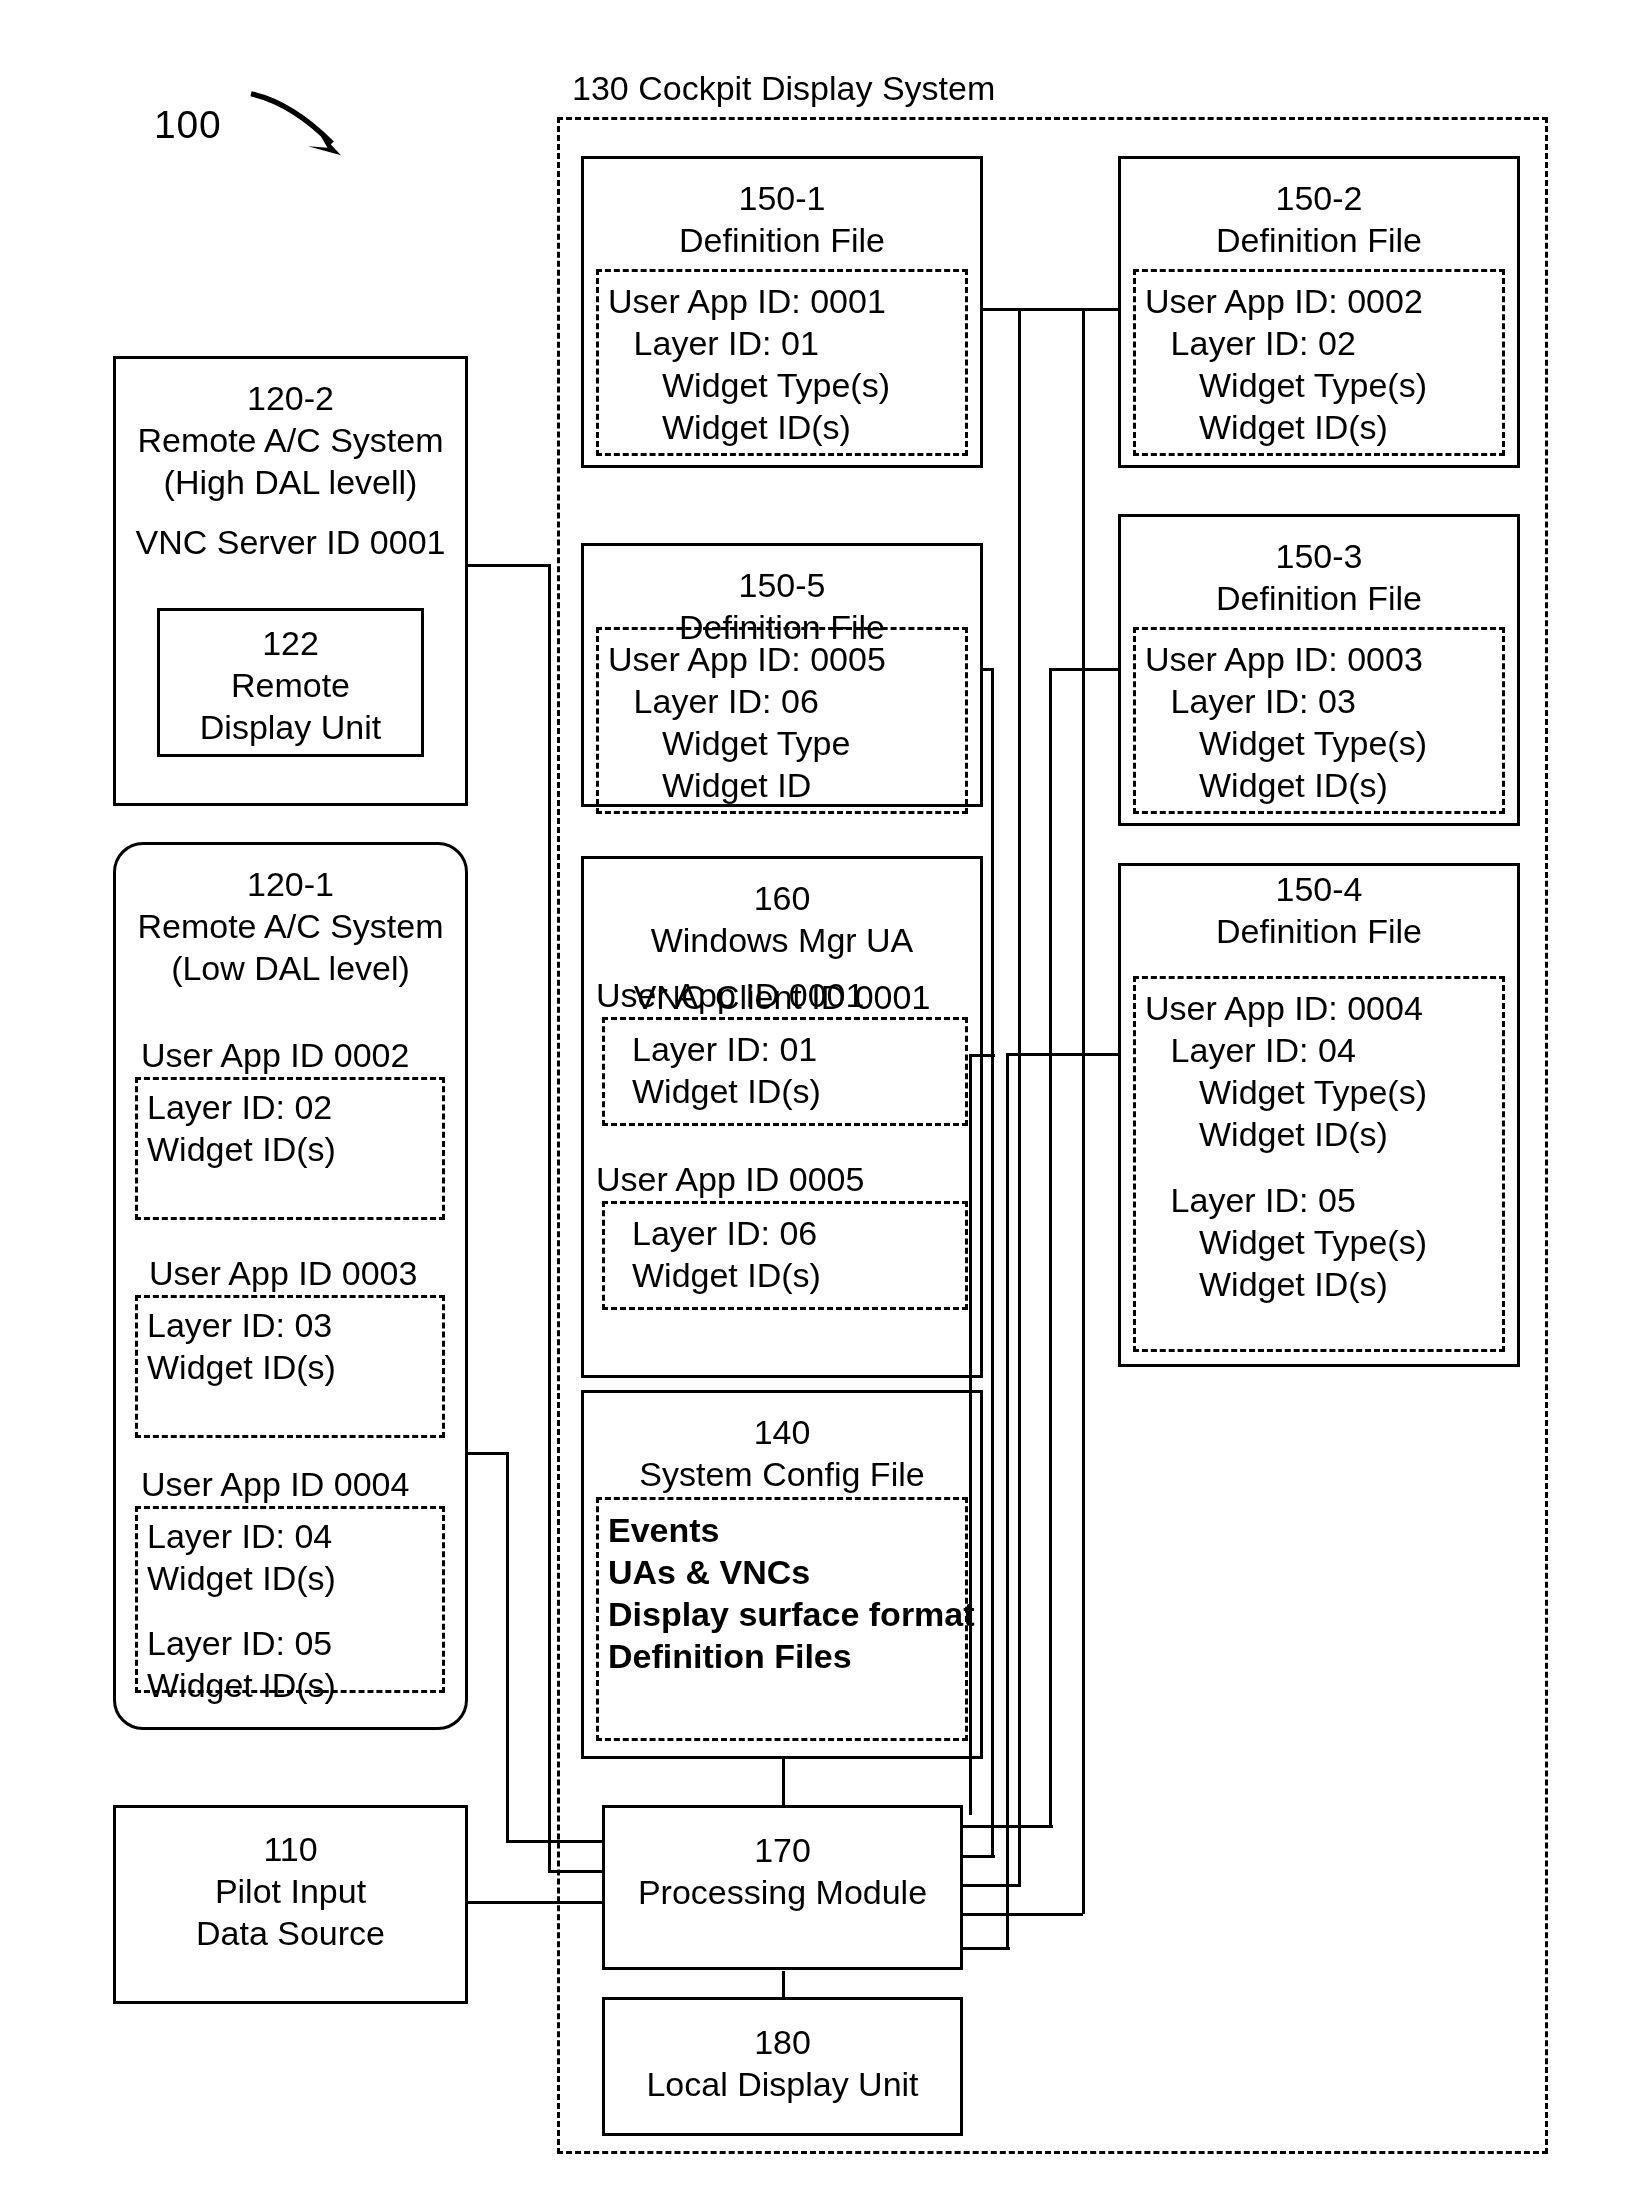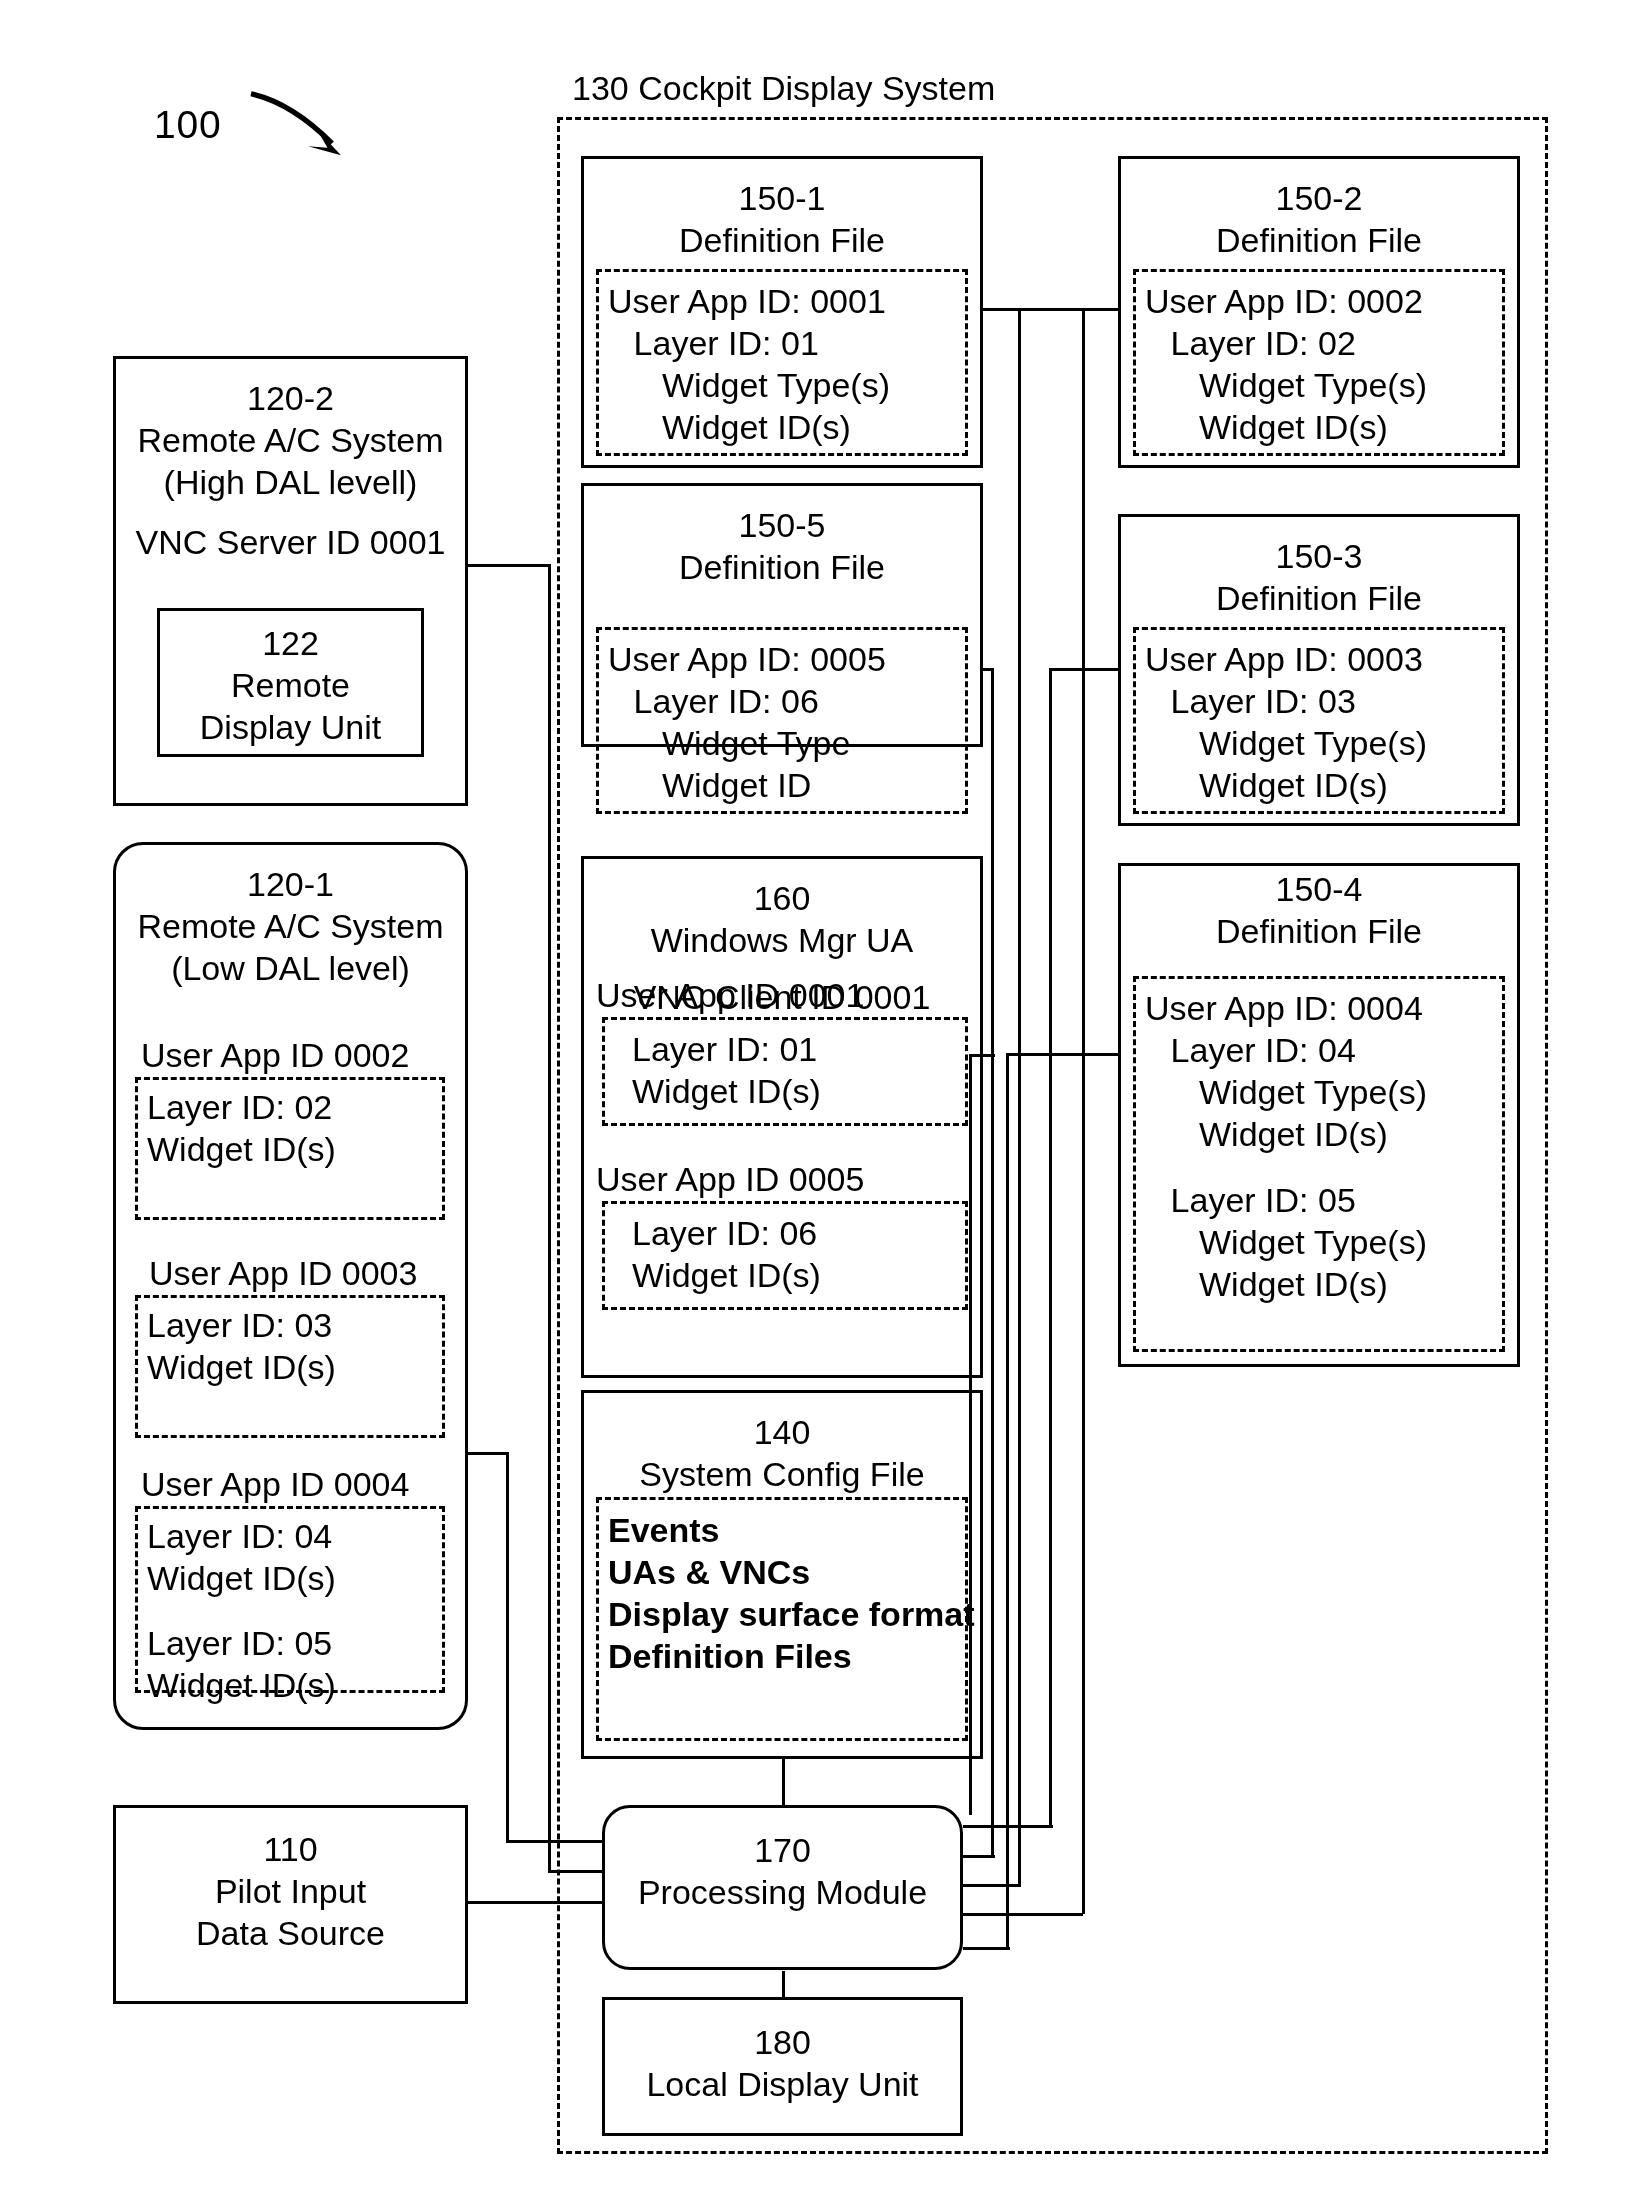--- a/index.html
+++ b/index.html
@@ -67,21 +67,21 @@
     <div class="ttl">150-2</div>
     <div class="ttl">Definition File</div>
   </div>
   <div class="dashblk" style="left:1133px;top:269px;width:372px;height:187px;padding:7.5px 0 0 9px;">
     <div class="ln">User App ID: 0002</div>
     <div class="ln i1">Layer ID: 02</div>
     <div class="ln i2">Widget Type(s)</div>
     <div class="ln i2">Widget ID(s)</div>
   </div>
 
-  <div class="box" style="left:581px;top:483px;width:402px;height:264px;padding-top:18px;">
+  <div class="box" style="left:581px;top:543px;width:402px;height:264px;padding-top:18px;">
     <div class="ttl">150-5</div>
     <div class="ttl">Definition File</div>
   </div>
   <div class="dashblk" style="left:596px;top:627px;width:372px;height:187px;padding:7.5px 0 0 9px;">
     <div class="ln">User App ID: 0005</div>
     <div class="ln i1">Layer ID: 06</div>
     <div class="ln i2">Widget Type</div>
     <div class="ln i2">Widget ID</div>
   </div>
 
@@ -175,21 +175,21 @@
     <div class="ln">Layer ID: 05</div>
     <div class="ln">Widget ID(s)</div>
   </div>
 
   <div class="box" style="left:113px;top:1805px;width:355px;height:199px;padding-top:19.6px;">
     <div class="ttl">110</div>
     <div class="ttl">Pilot Input</div>
     <div class="ttl">Data Source</div>
   </div>
 
-  <div class="box" style="left:602px;top:1805px;width:361px;height:165px;padding-top:21px;border-radius:28px;">
+  <div class="box" style="left:602px;top:1805px;width:361px;height:165px;padding-top:21px;">
     <div class="ttl">170</div>
     <div class="ttl">Processing Module</div>
   </div>
 
   <div class="box" style="left:602px;top:1997px;width:361px;height:139px;padding-top:21px;">
     <div class="ttl">180</div>
     <div class="ttl">Local Display Unit</div>
   </div>
 
   <div class="v" style="left:782px;top:1971px;height:26px;"></div>

